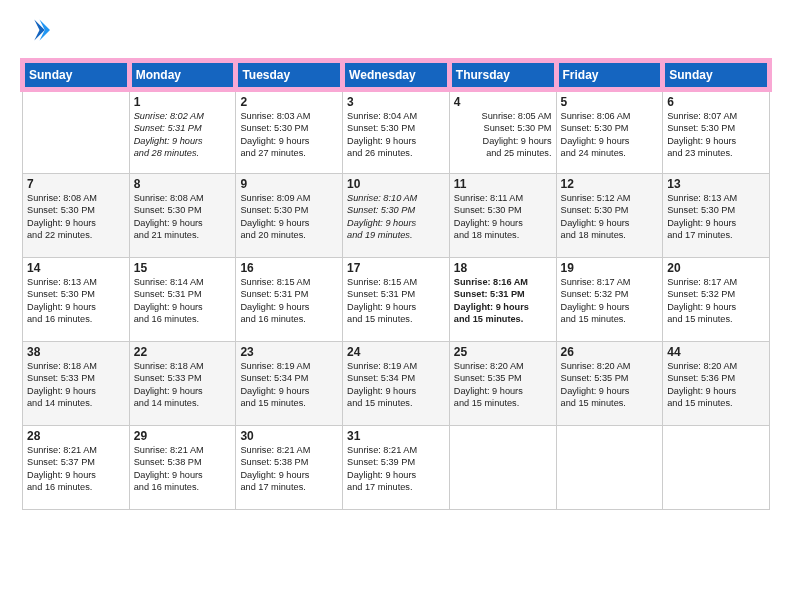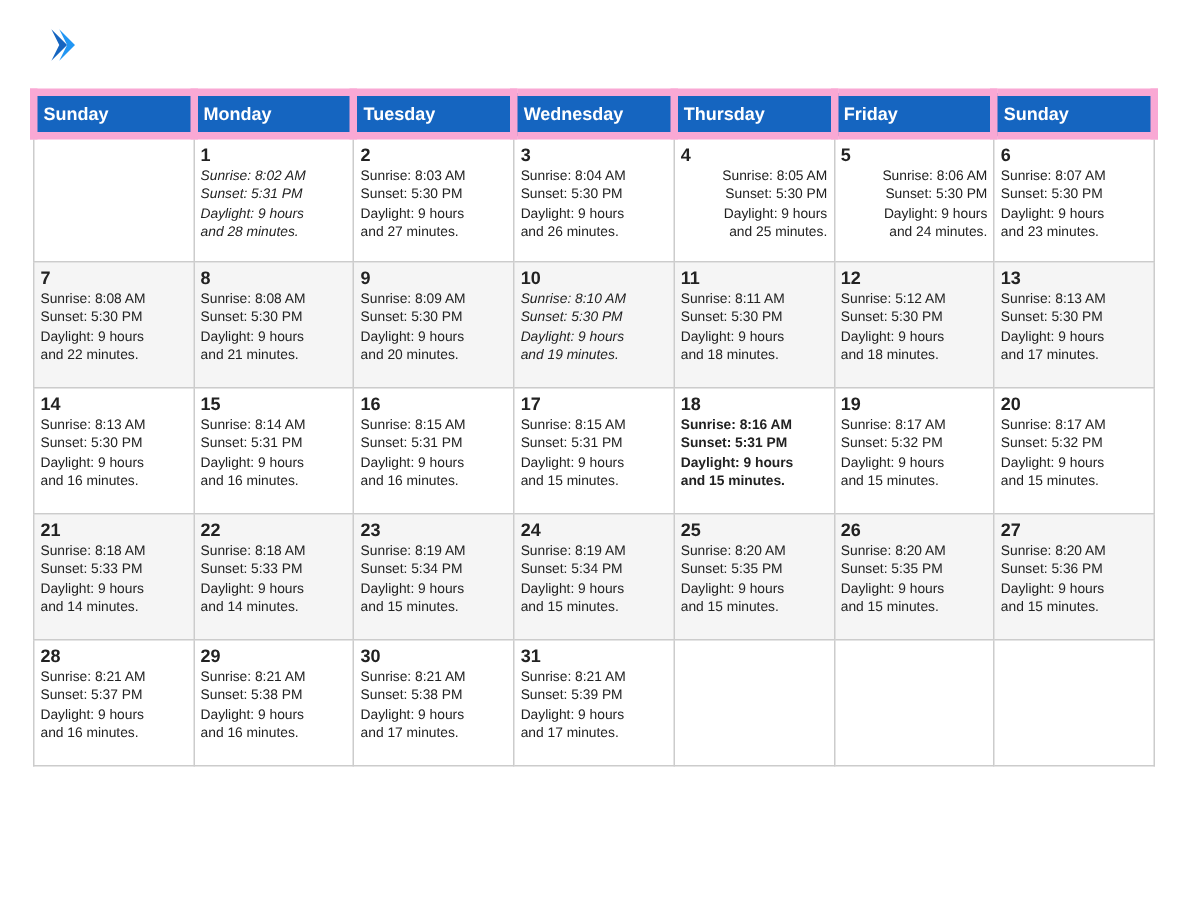--- a/index.html
+++ b/index.html
@@ -156,21 +156,21 @@
           </td>
           <td>
             <span class="day-num">4</span>
             <div class="day-info" style="white-space: pre-line; text-align: right;">Sunrise: 8:05 AM
 Sunset: 5:30 PM
 Daylight: 9 hours
 and 25 minutes.</div>
           </td>
           <td>
             <span class="day-num">5</span>
-            <div class="day-info" style="white-space: pre-line; text-align: right;">Sunrise: 8:06 AM
+            <div class="day-info" style="white-space: pre-line;">Sunrise: 8:06 AM
 Sunset: 5:30 PM
 Daylight: 9 hours
 and 24 minutes.</div>
           </td>
           <td>
             <span class="day-num">6</span>
             <div class="day-info" style="white-space: pre-line;">Sunrise: 8:07 AM
 Sunset: 5:30 PM
 Daylight: 9 hours
 and 23 minutes.</div>
@@ -273,21 +273,21 @@
           <td>
             <span class="day-num">20</span>
             <div class="day-info" style="white-space: pre-line;">Sunrise: 8:17 AM
 Sunset: 5:32 PM
 Daylight: 9 hours
 and 15 minutes.</div>
           </td>
         </tr>
         <tr>
           <td>
-            <span class="day-num">21</span>
+            <span class="day-num">38</span>
             <div class="day-info" style="white-space: pre-line;">Sunrise: 8:18 AM
 Sunset: 5:33 PM
 Daylight: 9 hours
 and 14 minutes.</div>
           </td>
           <td>
             <span class="day-num">22</span>
             <div class="day-info" style="white-space: pre-line;">Sunrise: 8:18 AM
 Sunset: 5:33 PM
 Daylight: 9 hours
@@ -315,21 +315,21 @@
 and 15 minutes.</div>
           </td>
           <td>
             <span class="day-num">26</span>
             <div class="day-info" style="white-space: pre-line;">Sunrise: 8:20 AM
 Sunset: 5:35 PM
 Daylight: 9 hours
 and 15 minutes.</div>
           </td>
           <td>
-            <span class="day-num">27</span>
+            <span class="day-num">44</span>
             <div class="day-info" style="white-space: pre-line;">Sunrise: 8:20 AM
 Sunset: 5:36 PM
 Daylight: 9 hours
 and 15 minutes.</div>
           </td>
         </tr>
         <tr>
           <td>
             <span class="day-num">28</span>
             <div class="day-info" style="white-space: pre-line;">Sunrise: 8:21 AM

